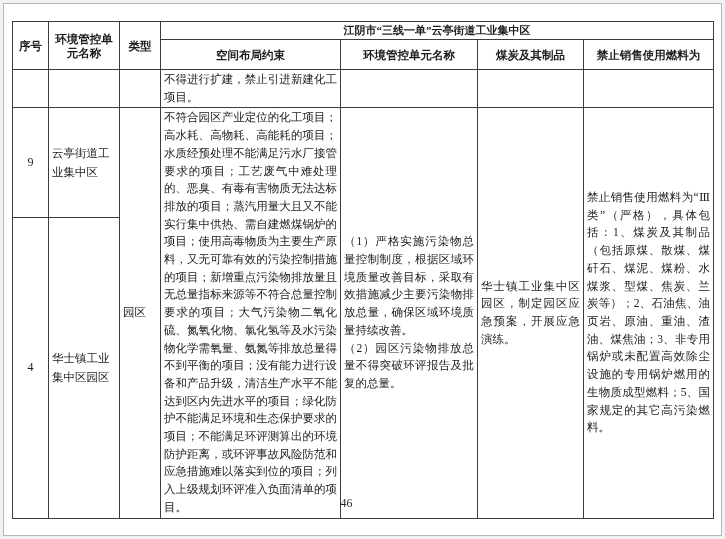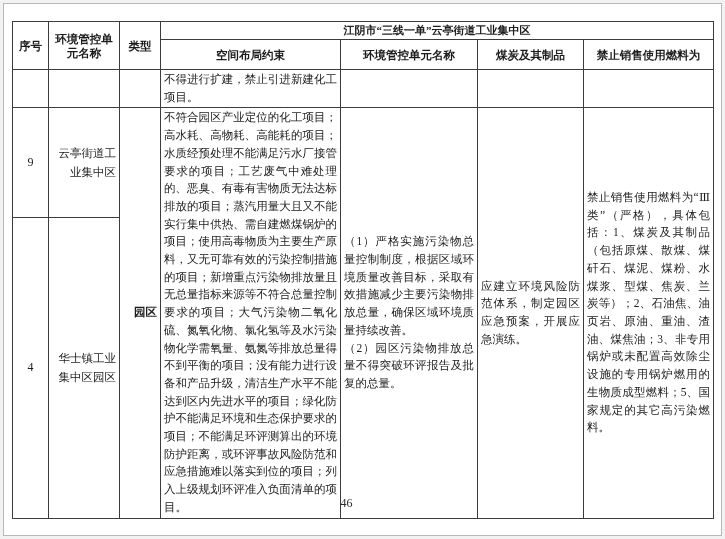--- a/index.html
+++ b/index.html
@@ -44,28 +44,27 @@
     font-size: 11px;
     text-align: center;
     vertical-align: middle;
     padding: 0 2px;
   }
   td.idx {
     text-align: center;
     font-size: 12px;
   }
   td.unit {
-    text-align: right;
+    text-align: left;
     font-size: 11.5px;
     line-height: 19px;
   }
   td.typ {
-    text-align: right;
+    text-align: left;
     font-size: 11.5px;
-    font-weight: bold;
   }
   td.txt {
     font-size: 11.5px;
     line-height: 17.7px;
     text-align: justify;
     vertical-align: middle;
   }
   td.txt-top { vertical-align: top; }
   td.prelines { white-space: pre-line; }
   .pagenum {
@@ -118,21 +117,21 @@
       <td></td>
     </tr>
 
     <tr class="row9">
       <td class="idx">9</td>
       <td class="unit">云亭街道工业集中区</td>
       <td class="typ" rowspan="2">园区</td>
       <td class="txt txt-top" rowspan="2">不符合园区产业定位的化工项目；高水耗、高物耗、高能耗的项目；水质经预处理不能满足污水厂接管要求的项目；工艺废气中难处理的、恶臭、有毒有害物质无法达标排放的项目；蒸汽用量大且又不能实行集中供热、需自建燃煤锅炉的项目；使用高毒物质为主要生产原料，又无可靠有效的污染控制措施的项目；新增重点污染物排放量且无总量指标来源等不符合总量控制要求的项目；大气污染物二氧化硫、氮氧化物、氯化氢等及水污染物化学需氧量、氨氮等排放总量得不到平衡的项目；没有能力进行设备和产品升级，清洁生产水平不能达到区内先进水平的项目；绿化防护不能满足环境和生态保护要求的项目；不能满足环评测算出的环境防护距离，或环评事故风险防范和应急措施难以落实到位的项目；列入上级规划环评准入负面清单的项目。</td>
       <td class="txt prelines" rowspan="2">（1）严格实施污染物总量控制制度，根据区域环境质量改善目标，采取有效措施减少主要污染物排放总量，确保区域环境质量持续改善。
 （2）园区污染物排放总量不得突破环评报告及批复的总量。</td>
-      <td class="txt" rowspan="2">应建立环境风险防范体系，制定园区应急预案，开展应急演练。</td>
+      <td class="txt" rowspan="2">华士镇工业集中区园区，制定园区应急预案，开展应急演练。</td>
       <td class="txt" rowspan="2">禁止销售使用燃料为“Ⅲ类”（严格），具体包括：1、煤炭及其制品（包括原煤、散煤、煤矸石、煤泥、煤粉、水煤浆、型煤、焦炭、兰炭等）；2、石油焦、油页岩、原油、重油、渣油、煤焦油；3、非专用锅炉或未配置高效除尘设施的专用锅炉燃用的生物质成型燃料；5、国家规定的其它高污染燃料。</td>
     </tr>
 
     <tr>
       <td class="idx">4</td>
       <td class="unit">华士镇工业集中区园区</td>
     </tr>
   </tbody>
     </table>
 

